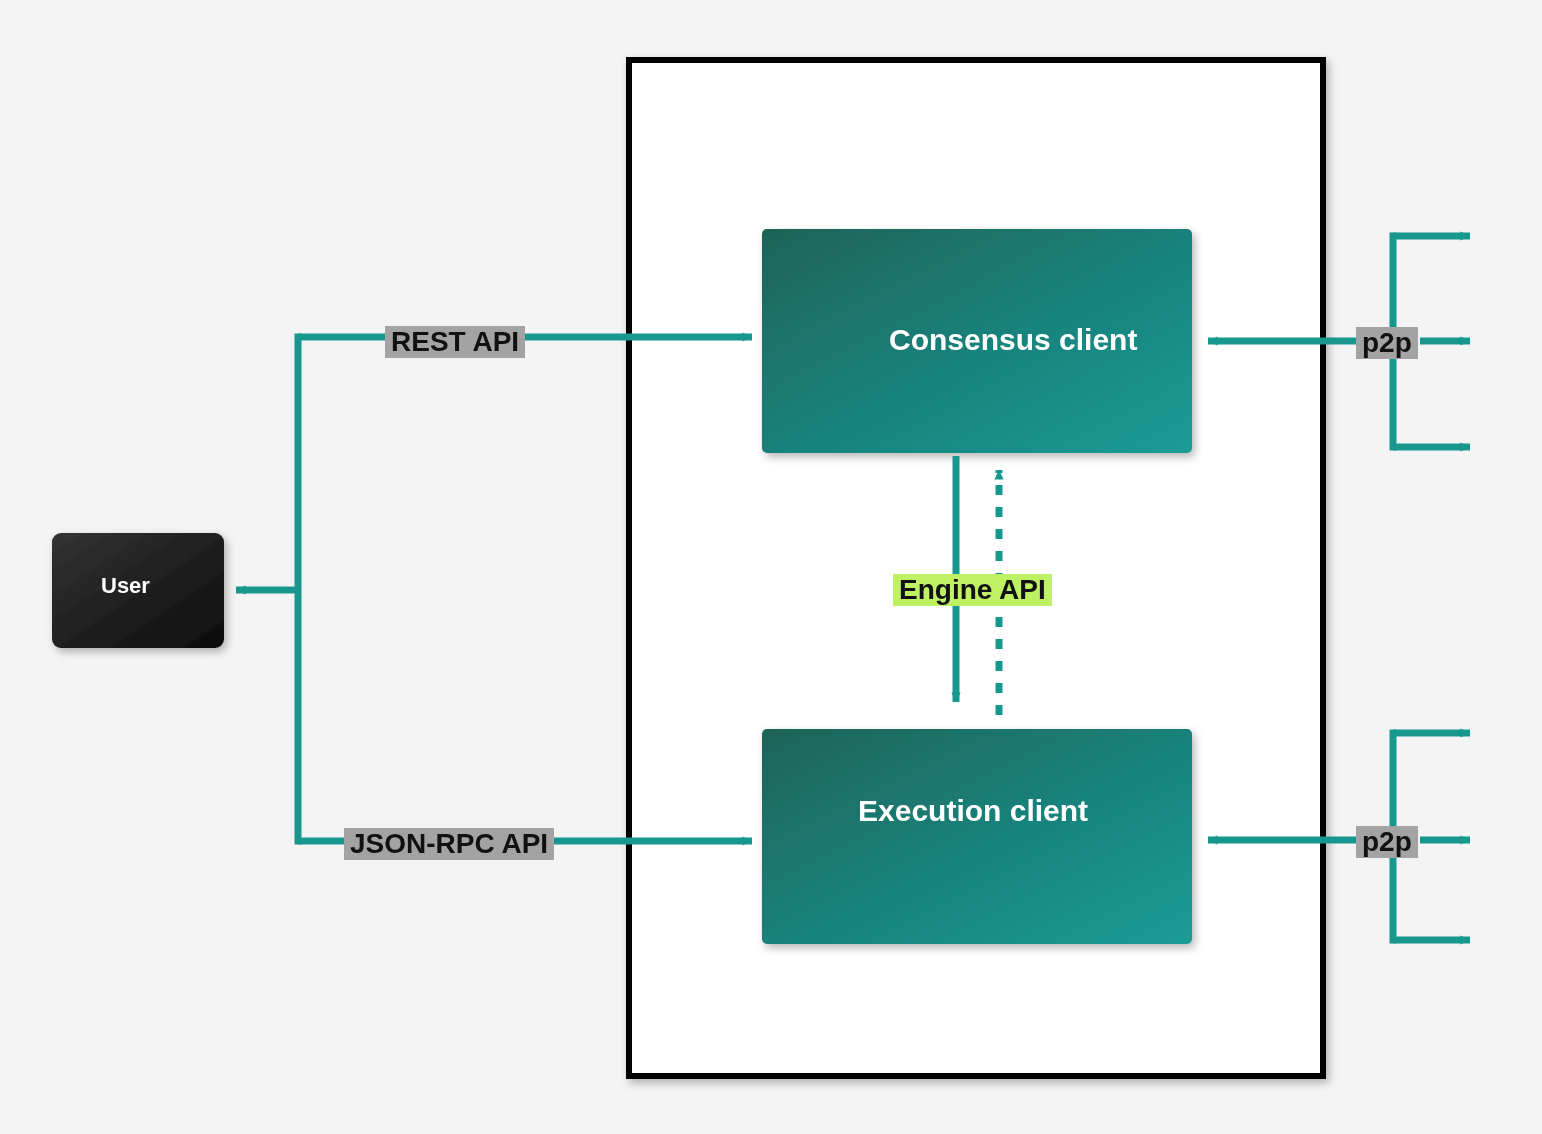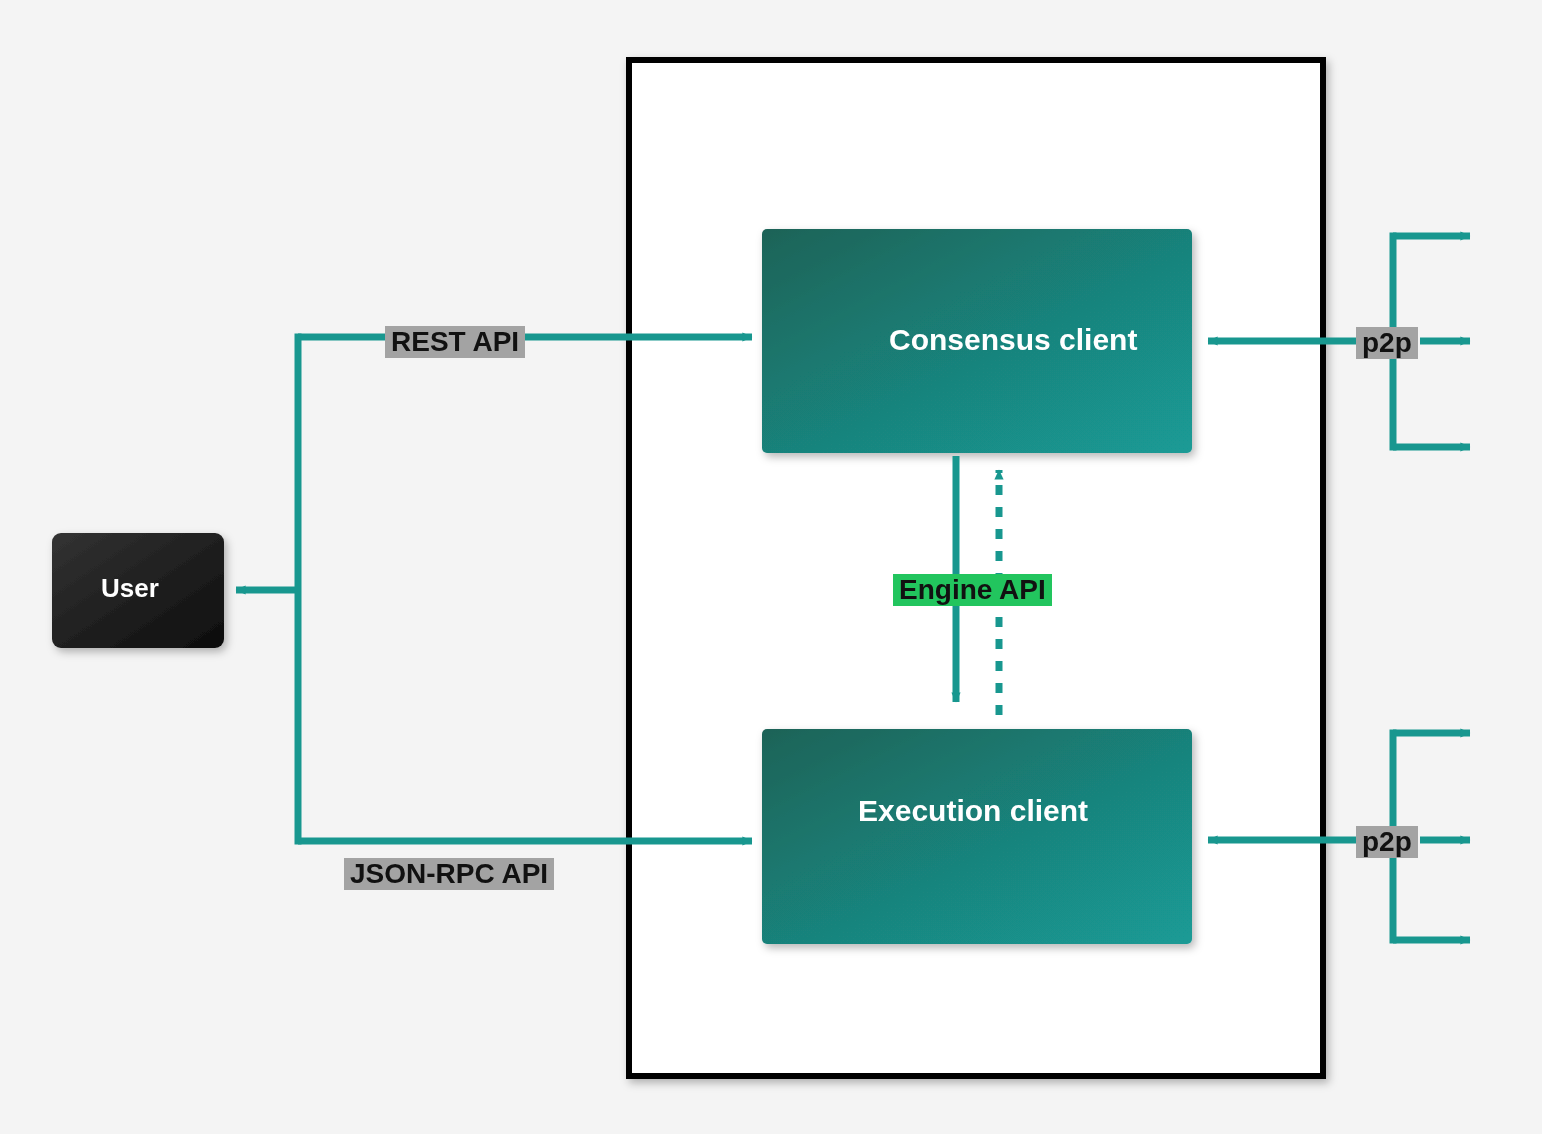--- a/index.html
+++ b/index.html
@@ -28,21 +28,21 @@
     font-weight: bold;
     color: #111111;
     white-space: nowrap;
     line-height: 1;
   }
   .lbl-bg {
     background: #a3a3a3;
     padding: 2px 6px;
   }
   .lbl-bg-white {
-    background: #22c55e;
+    background: #bef264;
     padding: 2px 6px;
   }
   .boxlabel {
     position: absolute;
     font-family: "Liberation Sans", sans-serif;
     font-weight: bold;
     color: #ffffff;
     white-space: nowrap;
     line-height: 1;
   }
@@ -114,29 +114,29 @@
     <path d="M1393,447 L1470,447" stroke="#18978f" stroke-width="7" fill="none" marker-end="url(#arrowR)"></path>
 
     <path d="M1393,840 L1208,840" stroke="#18978f" stroke-width="7" fill="none" marker-end="url(#arrowL)"></path>
     <path d="M1393,733 L1393,940" stroke="#18978f" stroke-width="7" fill="none" stroke-linecap="square"></path>
     <path d="M1393,733 L1470,733" stroke="#18978f" stroke-width="7" fill="none" marker-end="url(#arrowR)"></path>
     <path d="M1420,840 L1470,840" stroke="#18978f" stroke-width="7" fill="none" marker-end="url(#arrowR)"></path>
     <path d="M1393,940 L1470,940" stroke="#18978f" stroke-width="7" fill="none" marker-end="url(#arrowR)"></path>
   </svg>
 
 
-  <div class="boxlabel" style="left:101px; top:575px; font-size:26px;">User</div>
+  <div class="boxlabel" style="left:101px; top:575px; font-size:22px;">User</div>
 
   <div class="boxlabel" style="left:848px; top:325px; font-size:30px;margin-left:41px;">Consensus client</div>
 
   <div class="boxlabel" style="left:858px; top:796px; font-size:30px;">Execution client</div>
 
   <div class="lbl lbl-bg" style="left:385px; top:326px; font-size:28px;">REST API</div>
 
-  <div class="lbl lbl-bg" style="left:344px; top:828px; font-size:28px;margin-top:30px;">JSON-RPC API</div>
+  <div class="lbl lbl-bg" style="left:344px; top:828px; font-size:28px;">JSON-RPC API</div>
 
   <div class="lbl lbl-bg-white" style="left:893px; top:574px; font-size:28px;">Engine API</div>
 
   <div class="lbl lbl-bg" style="left:1356px; top:327px; font-size:28px;">p2p</div>
 
   <div class="lbl lbl-bg" style="left:1356px; top:826px; font-size:28px;">p2p</div>
 
 </div>
 
 </body></html>

